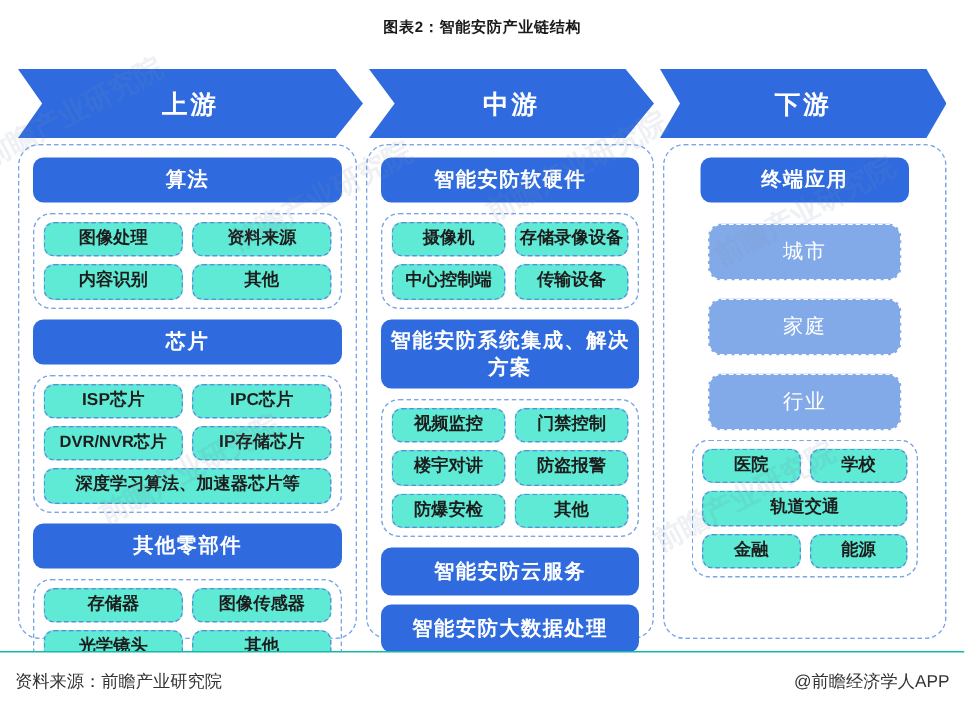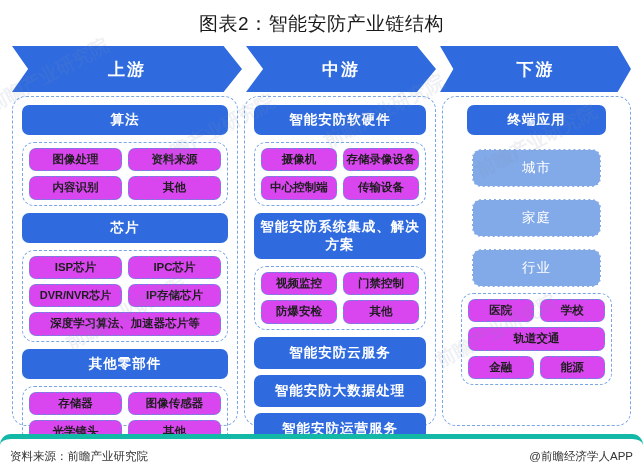--- a/index.html
+++ b/index.html
@@ -7,22 +7,22 @@
     width: 643px; height: 474px;
     background: #ffffff;
     font-family: "Liberation Sans", "DejaVu Sans", sans-serif;
     position: relative;
     overflow: hidden;
   }
 
   
   .chart-title {
     text-align: center;
-    font-size: 19px;
-    font-weight: normal;
+    font-size: 10px;
+    font-weight: bold;
     color: #1a1a1a;
     letter-spacing: 0.5px;
     padding-top: 11px;
     height: 36px;
   }
 
   
   .wm {
     position: absolute;
     color: rgba(120,140,170,0.13);
@@ -124,21 +124,21 @@
 
   
   .row {
     display: flex;
     gap: 6px;
     margin-bottom: 5px;
   }
   .row:last-child { margin-bottom: 0; }
   .chip {
     flex: 1 1 0;
-    background: #d946ef;
+    background: #5eead4;
     border: 1.3px dashed #5b8fdd;
     border-radius: 7px;
     color: #1d1d1d;
     font-size: 11.5px;
     font-weight: bold;
     text-align: center;
     padding: 4px 2px;
     line-height: 1.15;
     min-height: 22px;
     display: flex;
@@ -148,30 +148,29 @@
   .chip.wide { flex: 1 1 100%; }
   .chip.two { line-height: 1.05; font-size: 11px; text-align: right; }
 
   .spacer { flex: 1 1 auto; }
 
   
   .footer {
     position: absolute;
     left: 0; right: 0; bottom: 0;
     height: 40px;
-    border-top: 5px solid #14b8a6;
+    border-top: 1px solid #14b8a6;
     display: flex;
     align-items: center;
     justify-content: space-between;
     padding: 0 10px;
     font-size: 11.5px;
     color: #333;
     z-index: 3;
     background: #fff;
-    border-radius: 11px;
   }
 </style>
 </head>
 <body>
 
 <div class="wm" style="left:-18px;  top:62px;">前瞻产业研究院</div>
 <div class="wm" style="left:148px;  top:118px;">前瞻产业研究院</div>
 <div class="wm" style="left:318px;  top:98px;">前瞻产业研究院</div>
 <div class="wm" style="left:470px;  top:128px;">前瞻产业研究院</div>
 <div class="wm" style="left:60px;   top:300px;">前瞻产业研究院</div>
@@ -244,20 +243,24 @@
       </div>
     </div>
 
     <div class="bar tall">智能安防系统集成、解决方案</div>
     <div class="group">
       <div class="row">
         <div class="chip">视频监控</div>
         <div class="chip">门禁控制</div>
       </div>
       <div class="row">
+        <div class="chip">楼宇对讲</div>
+        <div class="chip">防盗报警</div>
+      </div>
+      <div class="row">
         <div class="chip">防爆安检</div>
         <div class="chip">其他</div>
       </div>
     </div>
 
     <div class="spacer"></div>
 
     <div class="bar svc">智能安防云服务</div>
     <div class="bar svc">智能安防大数据处理</div>
     <div class="bar svc" style="margin-bottom:0;">智能安防运营服务</div>

